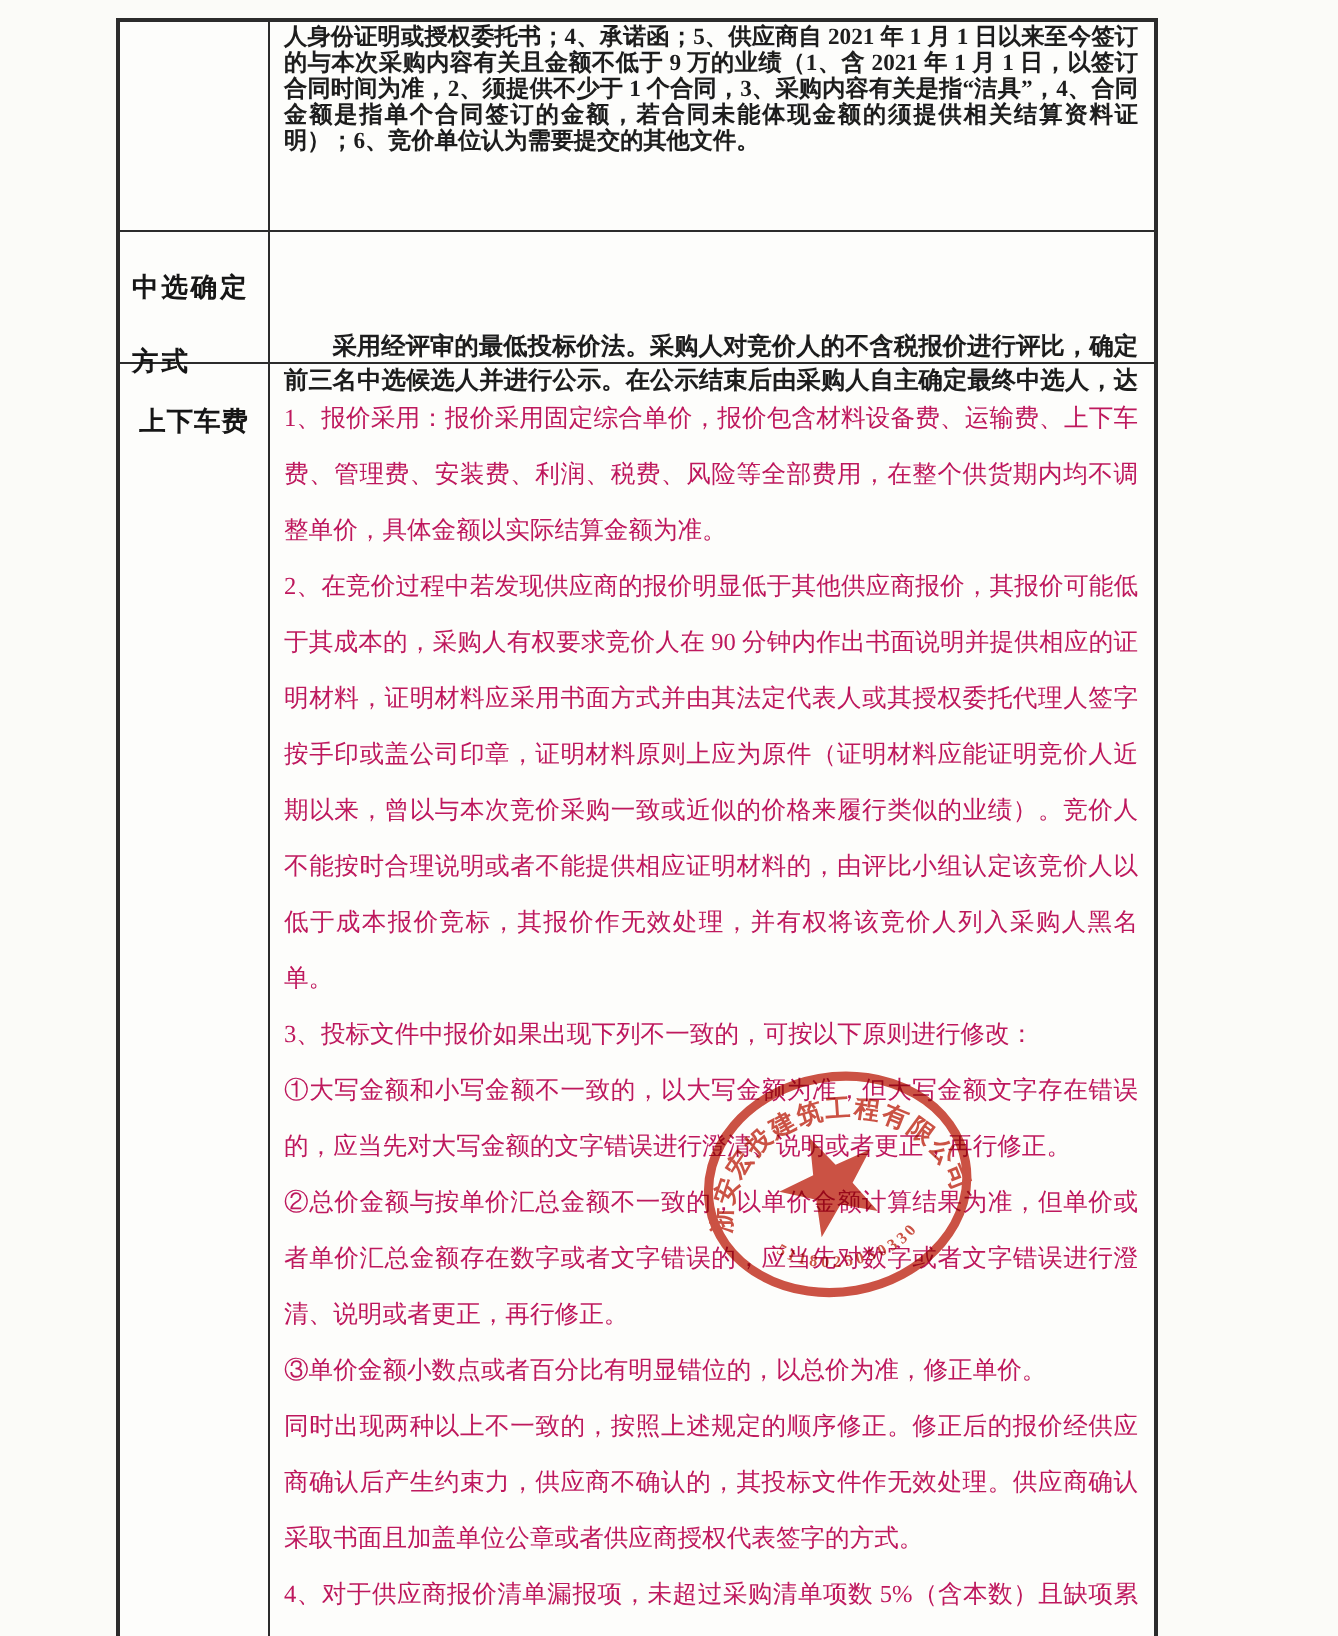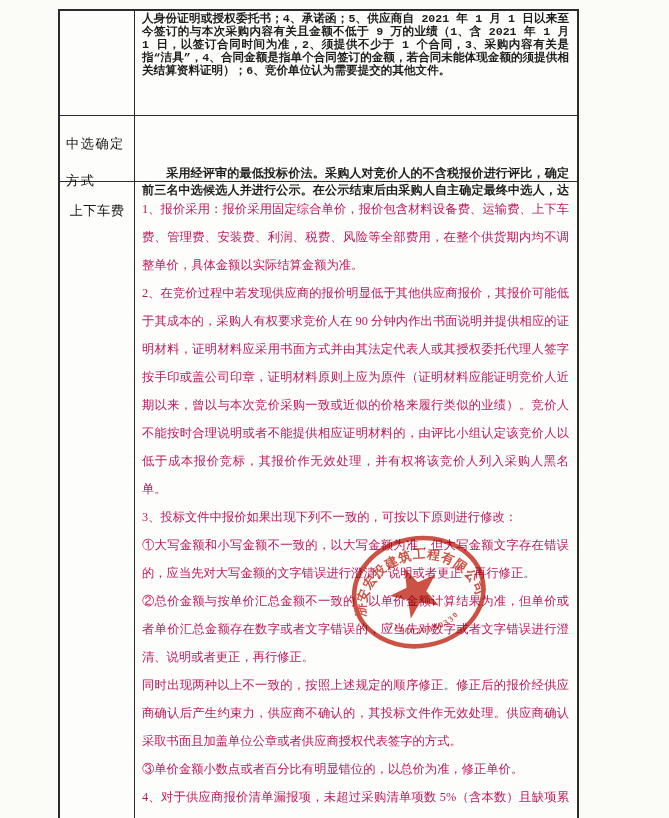--- a/index.html
+++ b/index.html
@@ -29,31 +29,31 @@
     border-bottom: 1.5px solid var(--line);
   }
   .t-row:last-child { border-bottom: none; }
   .row1 { height: 105px; }
   .row2 { height: 66px; }
   .row3 { height: 636px; }
 
   .cell-label {
     border-right: 1.5px solid var(--line);
     font-size: 13.2px;
-    font-weight: 400;
+    font-weight: 700;
     letter-spacing: 1.5px;
     color: #161616;
   }
   .label-winner { padding: 9px 3px 0 6px; line-height: 37px; }
   .label-quote  { padding-top: 20px; text-align: center; letter-spacing: 0.5px; }
 
   .cell-content { padding: 0 8px 0 7px; overflow: hidden; }
 
   .row1 .cell-content { padding-top: 2px; font-size: 11.6px; font-weight: 600; }
-  .row1 p { line-height: 12.9px; text-align: justify; font-family: Liberation Mono, monospace; }
+  .row1 p { line-height: 12.9px; text-align: justify; }
   .indent1 { text-indent: 1.6em; }
 
   .row2 .cell-content { padding-top: 4px; font-size: 12.1px; font-weight: 600; }
   .row2 p { line-height: 16.8px; text-align: justify; }
   .indent2 { text-indent: 2em; margin-top: 45px; }
 
   .row3 .cell-content { padding-top: 13px; font-size: 12.3px; font-weight: 400; }
   .row3 p { line-height: 28px; text-align: justify; color: #be185d; }
 
   .seal {
@@ -93,22 +93,22 @@
     </div>
 
     <div class="t-row row3">
       <div class="cell-label label-quote">上下车费</div>
       <div class="cell-content">
         <p>1、报价采用：报价采用固定综合单价，报价包含材料设备费、运输费、上下车费、管理费、安装费、利润、税费、风险等全部费用，在整个供货期内均不调整单价，具体金额以实际结算金额为准。</p>
         <p>2、在竞价过程中若发现供应商的报价明显低于其他供应商报价，其报价可能低于其成本的，采购人有权要求竞价人在 90 分钟内作出书面说明并提供相应的证明材料，证明材料应采用书面方式并由其法定代表人或其授权委托代理人签字按手印或盖公司印章，证明材料原则上应为原件（证明材料应能证明竞价人近期以来，曾以与本次竞价采购一致或近似的价格来履行类似的业绩）。竞价人不能按时合理说明或者不能提供相应证明材料的，由评比小组认定该竞价人以低于成本报价竞标，其报价作无效处理，并有权将该竞价人列入采购人黑名单。</p>
         <p>3、投标文件中报价如果出现下列不一致的，可按以下原则进行修改：</p>
         <p>①大写金额和小写金额不一致的，以大写金额为准，但大写金额文字存在错误的，应当先对大写金额的文字错误进行澄清、说明或者更正，再行修正。</p>
         <p>②总价金额与按单价汇总金额不一致的，以单价金额计算结果为准，但单价或者单价汇总金额存在数字或者文字错误的，应当先对数字或者文字错误进行澄清、说明或者更正，再行修正。</p>
+        <p>③单价金额小数点或者百分比有明显错位的，以总价为准，修正单价。</p>
         <p>同时出现两种以上不一致的，按照上述规定的顺序修正。修正后的报价经供应商确认后产生约束力，供应商不确认的，其投标文件作无效处理。供应商确认采取书面且加盖单位公章或者供应商授权代表签字的方式。</p>
-        <p>③单价金额小数点或者百分比有明显错位的，以总价为准，修正单价。</p>
         <p>4、对于供应商报价清单漏报项，未超过采购清单项数 5%（含本数）且缺项累计金额（取值逻辑：根据采购清单控制单价取值计算）未超过采购控制价 2%的，采购人视</p>
       </div>
     </div>
 
   </div>
 
   <div class="seal">
     <svg viewBox="0 0 142 116" xmlns="http://www.w3.org/2000/svg">
       <ellipse class="seal-stroke" cx="70" cy="57" rx="64" ry="53" stroke-width="4.5"></ellipse>
       <path id="sealTopArc" d="M 14 74 A 56 50 0 1 1 126 74" fill="none"></path>

